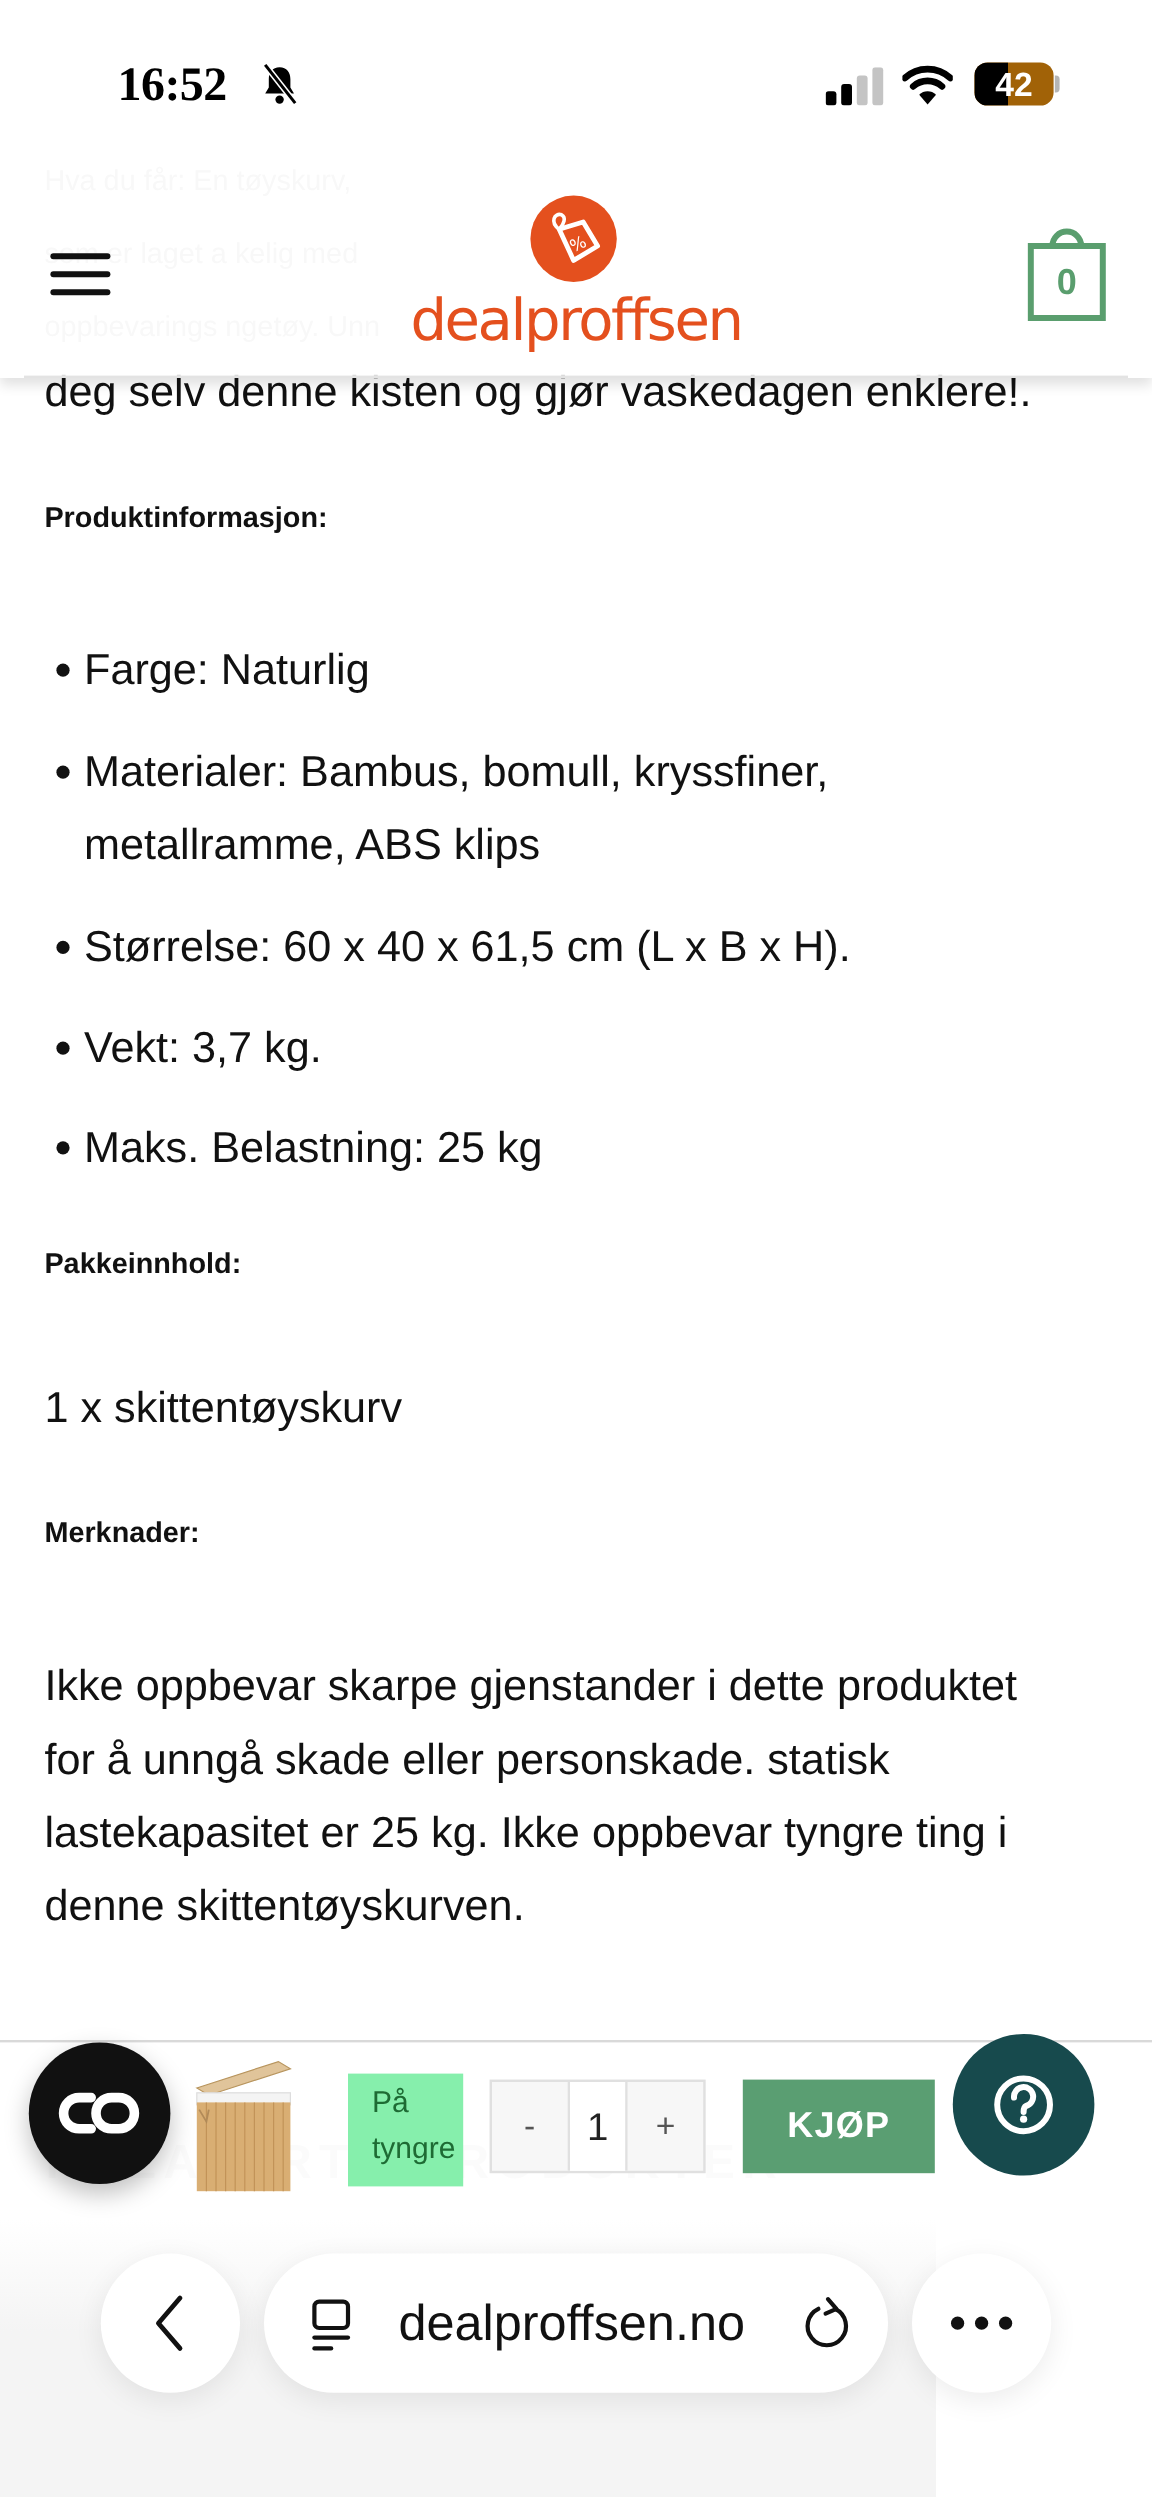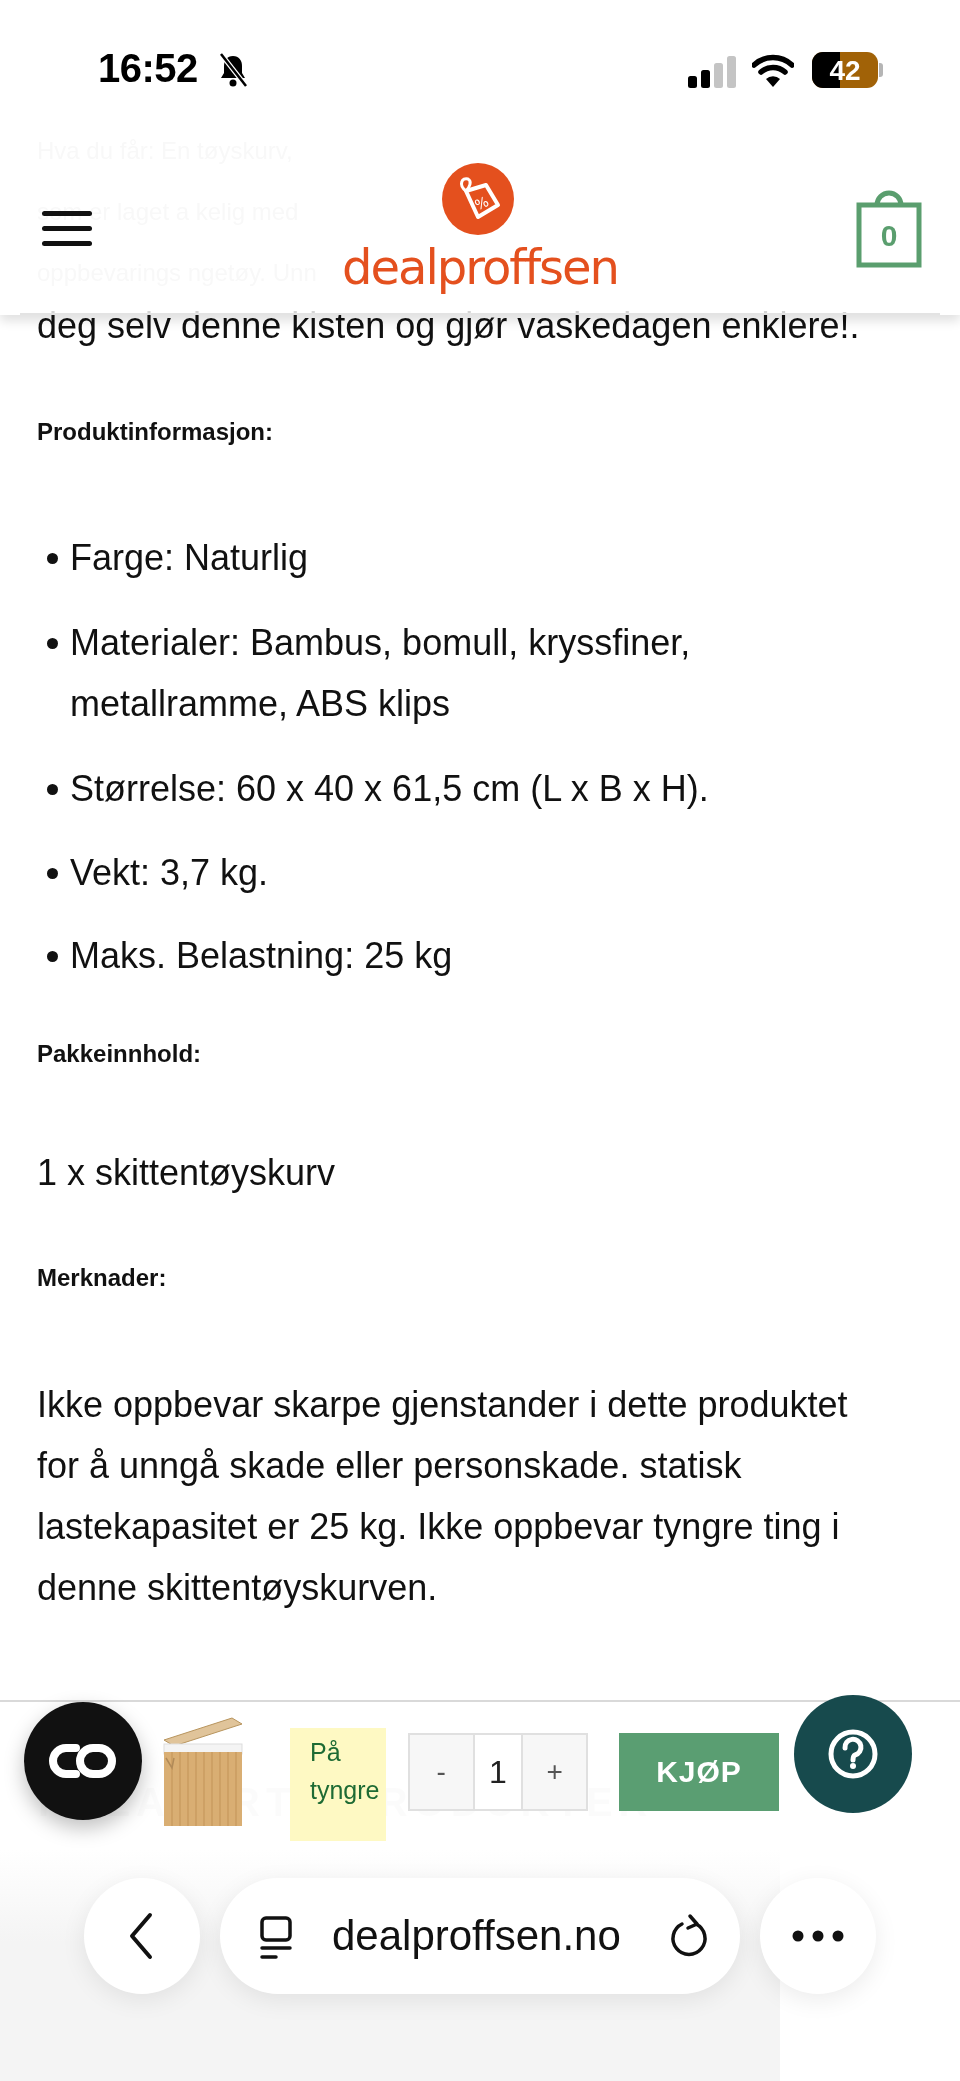--- a/index.html
+++ b/index.html
@@ -1,21 +1,21 @@
 <!DOCTYPE html>
 <html><head>
   <meta charset="utf-8">
   <style>
     * { box-sizing: border-box; margin: 0; padding: 0; }
     html, body { width: 960px; height: 2081px; overflow: hidden; background: #ffffff; }
     body { position: relative; font-family: "Liberation Sans", "DejaVu Sans", sans-serif; color: #111; }
 
     
     .status-bar { position: absolute; top: 0; left: 0; width: 960px; height: 125px; background: #fff; z-index: 30; }
-    .status-time { position: absolute; left: 98px; top: 46px; font-size: 40px; font-weight: 700; letter-spacing: -0.5px; color: #000; font-family: Liberation Sans, sans-serif; }
+    .status-time { position: absolute; left: 98px; top: 46px; font-size: 40px; font-weight: 700; letter-spacing: -0.5px; color: #000; font-family: Liberation Serif, serif; }
     .bell-off { position: absolute; left: 216px; top: 52px; width: 34px; height: 36px; }
     .signal { position: absolute; left: 688px; top: 56px; width: 50px; height: 32px; }
     .wifi { position: absolute; left: 752px; top: 54px; width: 42px; height: 34px; }
     .battery { position: absolute; left: 812px; top: 52px; width: 66px; height: 36px; border-radius: 11px; overflow: hidden; background: #a16207; }
     .battery .fill { position: absolute; left: 0; top: 0; bottom: 0; width: 42%; background: #000; }
     .battery .pct { position: absolute; left: 0; right: 0; top: 3px; text-align: center; color: #fff; font-weight: 700; font-size: 28px; font-family: "Liberation Sans", sans-serif; }
     .battery-tip { position: absolute; left: 879px; top: 63px; width: 4px; height: 14px; border-radius: 0 3px 3px 0; background: #b5b5b5; }
     .faded-lines { position: absolute; left: 37px; top: 120px; width: 890px; font-size: 24px; line-height: 61px; color: #d6d6d6; z-index: 5; }
     .faded-line { white-space: nowrap; overflow: hidden; }
     .body-line { position: absolute; left: 37px; white-space: nowrap; font-size: 36px; color: #111; }
@@ -34,21 +34,21 @@
     .logo-circle { position: absolute; left: 172px; top: 0; width: 72px; height: 72px; border-radius: 50%; background: #e4501e; }
     .logo-text { position: absolute; left: 0; top: 64px; width: 420px; text-align: center; color: #e4501e; font-family: "DejaVu Sans", sans-serif; font-size: 48px; letter-spacing: -2px; line-height: 80px; }
     .cart { position: absolute; left: 856px; top: 60px; width: 66px; height: 84px; cursor: pointer; }
     .cart-count { position: absolute; left: 0; top: 34px; width: 66px; text-align: center; color: #5a9e6e; font-weight: 700; font-size: 30px; }
 
     
     .sticky-bar { position: absolute; left: 0; top: 1700px; width: 960px; height: 130px; background: rgba(255,255,255,0.85); border-top: 2px solid #d9d9d9; z-index: 12; }
     .related-title { position: absolute; left: 38px; top: 1780px; font-size: 40px; font-weight: 700; letter-spacing: 6px; color: #e5e5e5; z-index: 11; white-space: nowrap; }
     .copilot-btn { position: absolute; left: 24px; top: 1702px; width: 118px; height: 118px; border-radius: 50%; background: #111; z-index: 20; box-shadow: 0 8px 20px rgba(0,0,0,0.25); cursor: pointer; }
     .product-thumb { position: absolute; left: 160px; top: 1716px; width: 88px; height: 112px; z-index: 15; }
-    .stock-badge { position: absolute; left: 290px; top: 1728px; width: 96px; height: 113px; background: #fef9c3; color: #1e6b34; font-size: 25px; line-height: 38px; padding: 5px 0 0 20px; z-index: 15; }
+    .stock-badge { position: absolute; left: 290px; top: 1728px; width: 96px; height: 94px; background: #86efac; color: #1e6b34; font-size: 25px; line-height: 38px; padding: 5px 0 0 20px; z-index: 15; }
     .qty { position: absolute; left: 408px; top: 1733px; width: 180px; height: 78px; z-index: 15; display: flex; border: 2px solid #e0e0e0; background: #f7f7f7; }
     .qty-btn { width: 64px; height: 100%; display: flex; align-items: center; justify-content: center; font-size: 28px; color: #555; cursor: pointer; }
     .qty-input { width: 52px; height: 100%; border-left: 2px solid #e0e0e0; border-right: 2px solid #e0e0e0; background: #fff; display: flex; align-items: center; justify-content: center; font-size: 32px; color: #222; }
     .buy-btn { position: absolute; left: 619px; top: 1733px; width: 160px; height: 78px; background: #5a9e72; color: #fff; font-weight: 700; font-size: 30px; display: flex; align-items: center; justify-content: center; z-index: 15; cursor: pointer; letter-spacing: 1px; }
     .help-btn { position: absolute; left: 794px; top: 1695px; width: 118px; height: 118px; border-radius: 50%; background: #174a4d; z-index: 20; cursor: pointer; }
 
     
     .browser-bar { position: absolute; left: 0; top: 1850px; width: 780px; height: 231px; background: linear-gradient(#ffffff00, #f4f4f4 40%); z-index: 25; }
     .nav-back { position: absolute; left: 84px; top: 28px; width: 116px; height: 116px; border-radius: 50%; background: #fff; box-shadow: 0 6px 24px rgba(0,0,0,0.08); display: flex; align-items: center; justify-content: center; cursor: pointer; }
     .address-pill { position: absolute; left: 220px; top: 28px; width: 520px; height: 116px; border-radius: 58px; background: #fff; box-shadow: 0 6px 24px rgba(0,0,0,0.08); cursor: pointer; }

